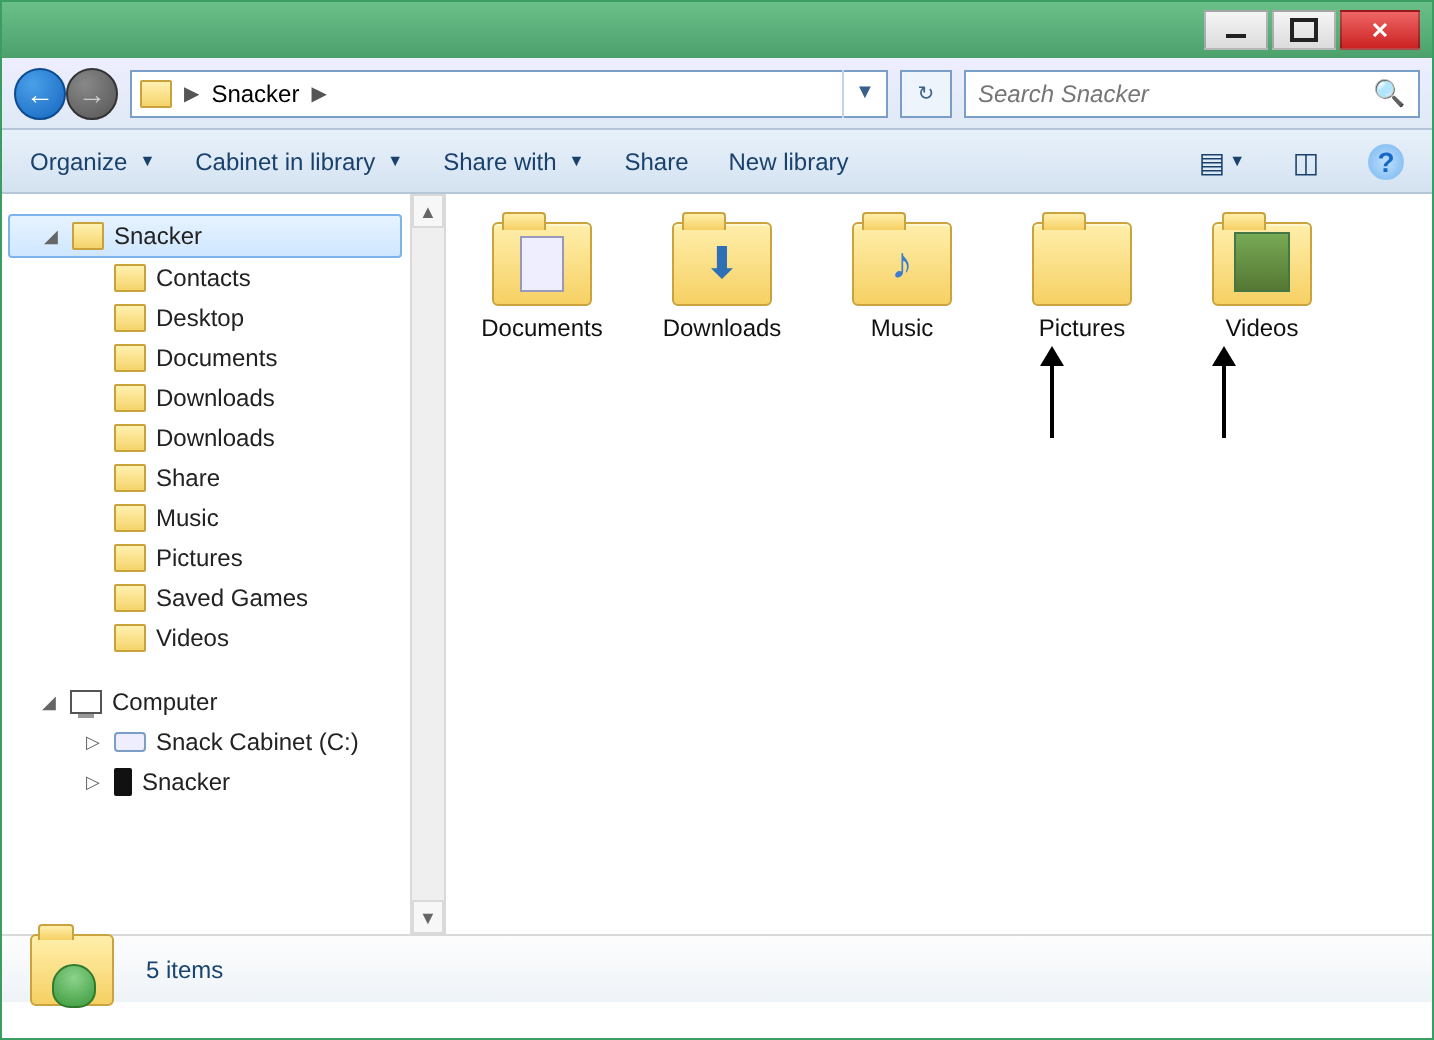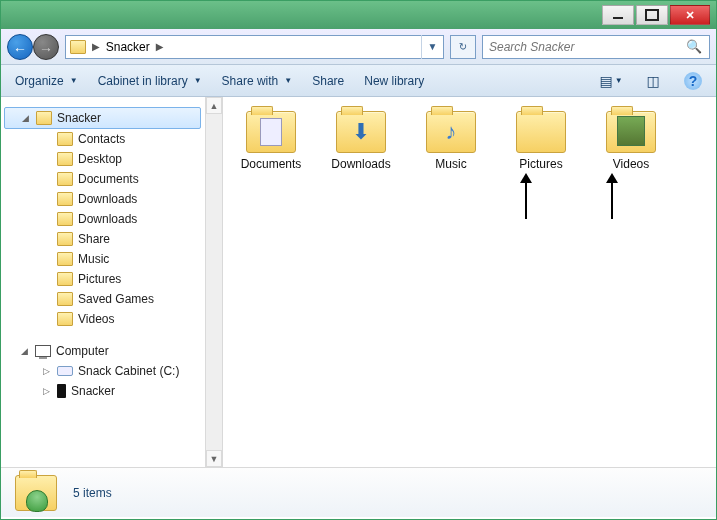--- a/index.html
+++ b/index.html
@@ -148,21 +148,21 @@
     position:absolute; width:2px; height:44px; background:#000;
   }
   .arrowmark::before {
     content:""; position:absolute; top:-2px; left:-5px;
     border-left:6px solid transparent; border-right:6px solid transparent;
     border-bottom:10px solid #000;
   }
 
   
   .statusbar {
-    height: 50px; border-top:1px solid #d9d9d9;
+    height: 34px; border-top:1px solid #d9d9d9;
     background: linear-gradient(#fdfdfd,#eef3f8);
     display:flex; align-items:center; gap:16px; padding: 0 14px;
     font-size:12px; color:#1a4570;
   }
   .statusicon {
     width:42px; height:36px; position:relative;
     background: linear-gradient(#ffefac,#f6d063);
     border:1px solid #caa33e; border-radius:3px;
   }
   .statusicon::before {

